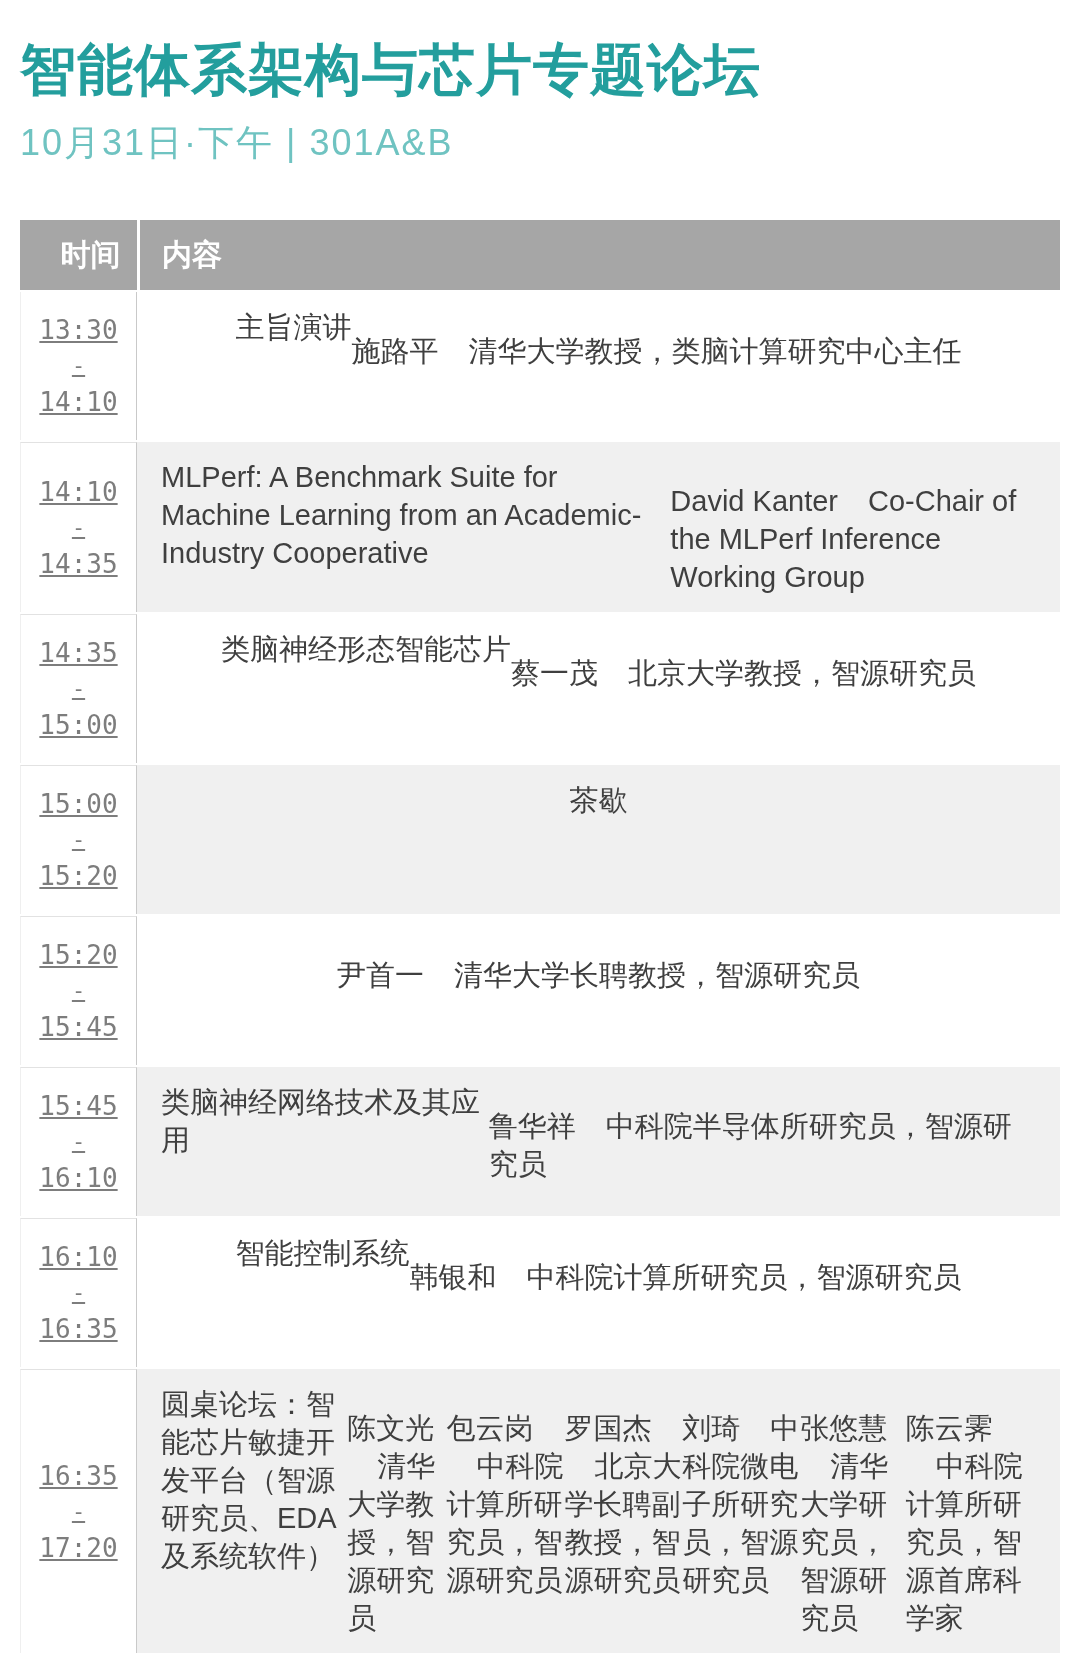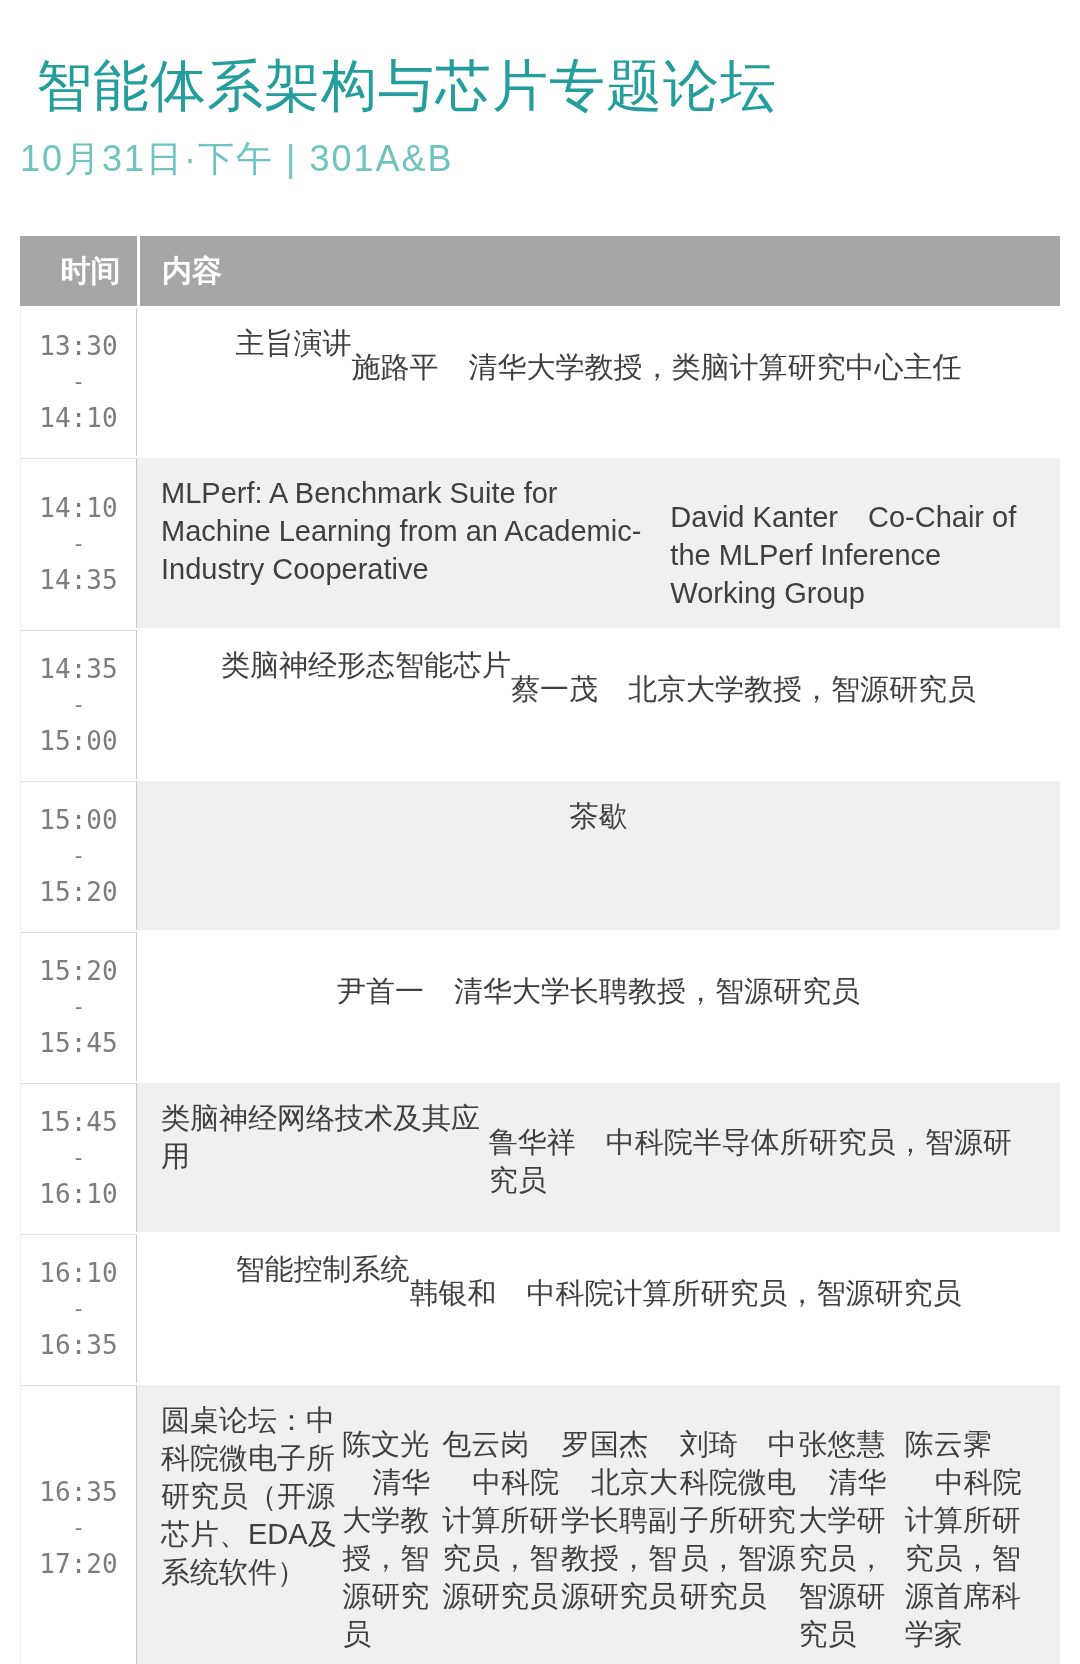--- a/index.html
+++ b/index.html
@@ -17,24 +17,24 @@
   html, body { margin: 0; padding: 0; background: #ffffff; }
   body {
     width: 1080px;
     min-height: 1664px;
     font-family: "Liberation Sans", "DejaVu Sans", sans-serif;
     color: var(--body-text);
   }
   .page { padding: 36px 20px 40px 20px; }
 
   .page-title {
-    margin: 16px;
+    margin: 0;
     font-size: 56px;
     line-height: 1.2;
-    font-weight: 400;
+    font-weight: 700;
     letter-spacing: 1px;
     color: var(--title-teal);
   }
   .page-subtitle {
     margin-top: 16px;
     font-size: 36px;
     font-weight: 400;
     letter-spacing: 2px;
     color: var(--subtitle-teal);
   }
@@ -63,20 +63,21 @@
     border-left: 1px solid #efefef;
     font-family: "DejaVu Sans Mono", "Liberation Mono", monospace;
     font-size: 26px;
     line-height: 36px;
     color: var(--time-text);
     text-align: center;
     padding: 20px 0;
     display: flex;
     flex-direction: column;
     justify-content: center;
+    text-decoration: underline;
   }
   .row:first-child .cell.time { border-top: none; }
   .t-sep { font-size: 22px; }
 
   .cell.content {
     flex: 1;
     padding: 16px 24px;
     font-size: 29px;
     line-height: 38px;
     display: flex;
@@ -205,21 +206,21 @@
 </div>
   </div>
 
   <div class="row shaded">
     <div class="cell time">
       <div class="t-start">16:35</div>
       <div class="t-sep">-</div>
       <div class="t-end">17:20</div>
     </div>
     <div class="cell content">
-      <div class="session-title">圆桌论坛：中科院微电子所研究员（开源芯片、EDA及系统软件）</div>
+      <div class="session-title">圆桌论坛：智能芯片敏捷开发平台（智源研究员、EDA及系统软件）</div>
 
   <div class="speaker-line">
     <span class="sp-name">陈文光</span><span class="sp-aff">清华大学教授，智源研究员</span>
   </div>
 
   <div class="speaker-line">
     <span class="sp-name">包云岗</span><span class="sp-aff">中科院计算所研究员，智源研究员</span>
   </div>
 
   <div class="speaker-line">

